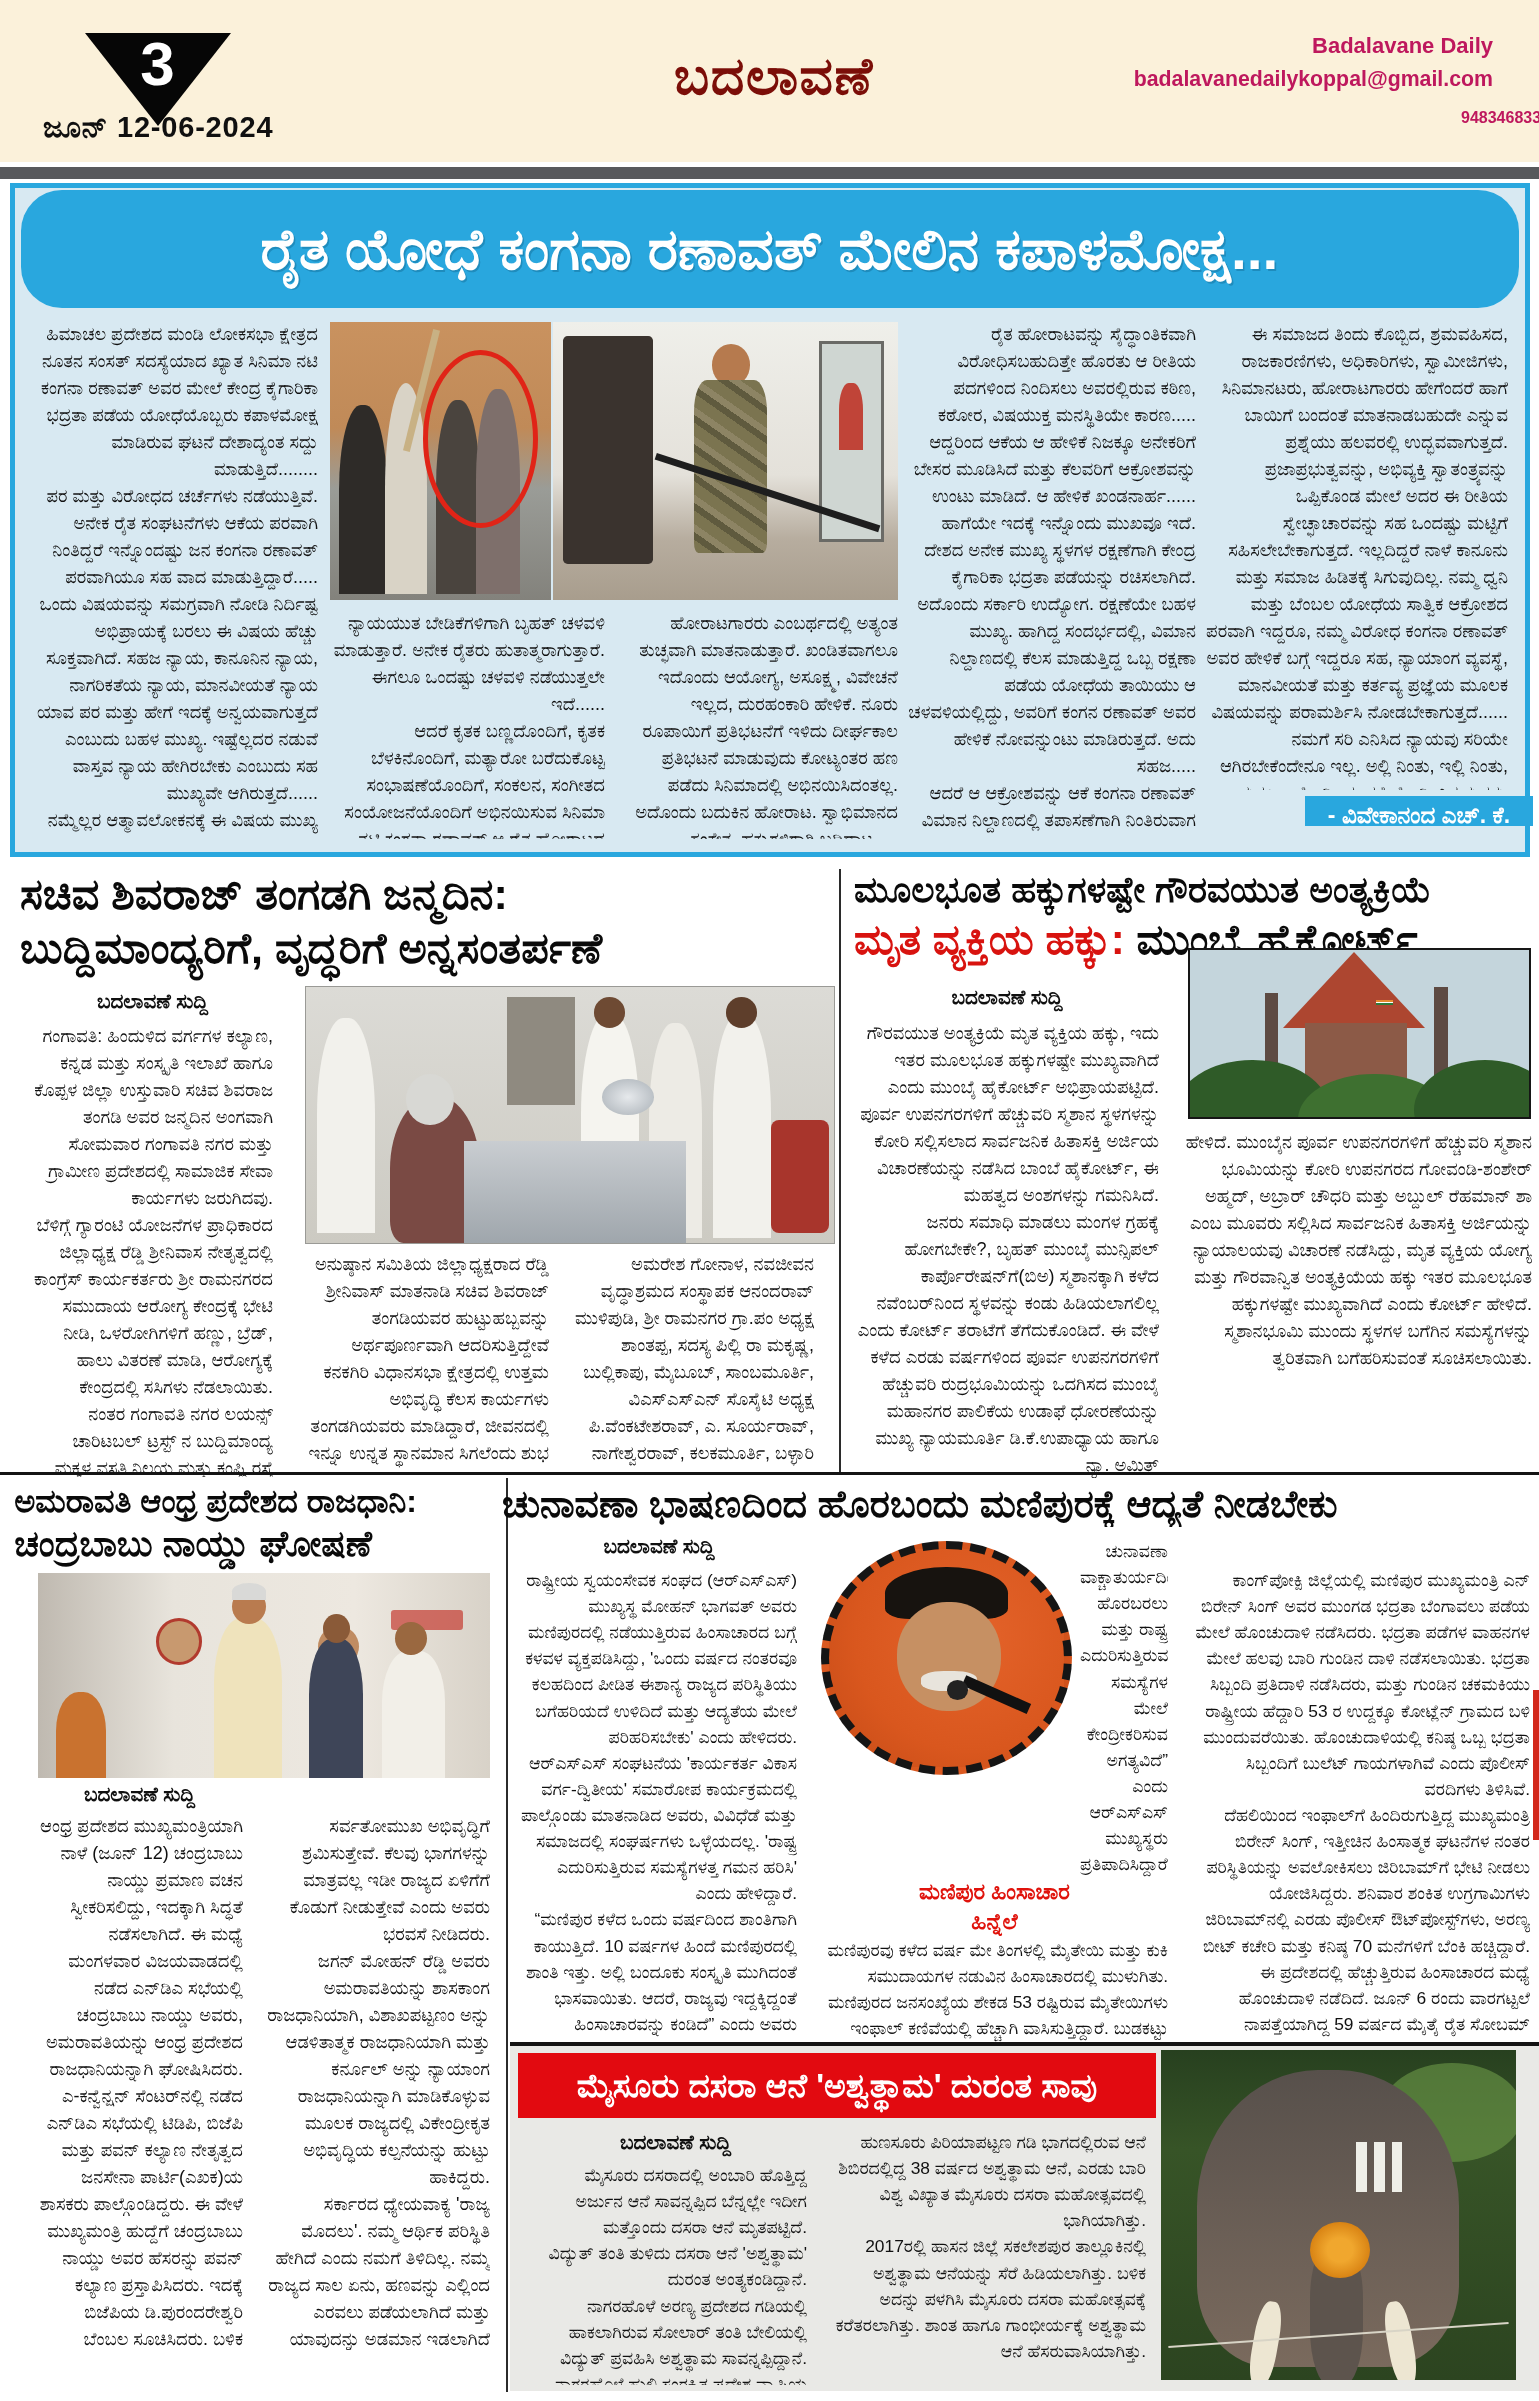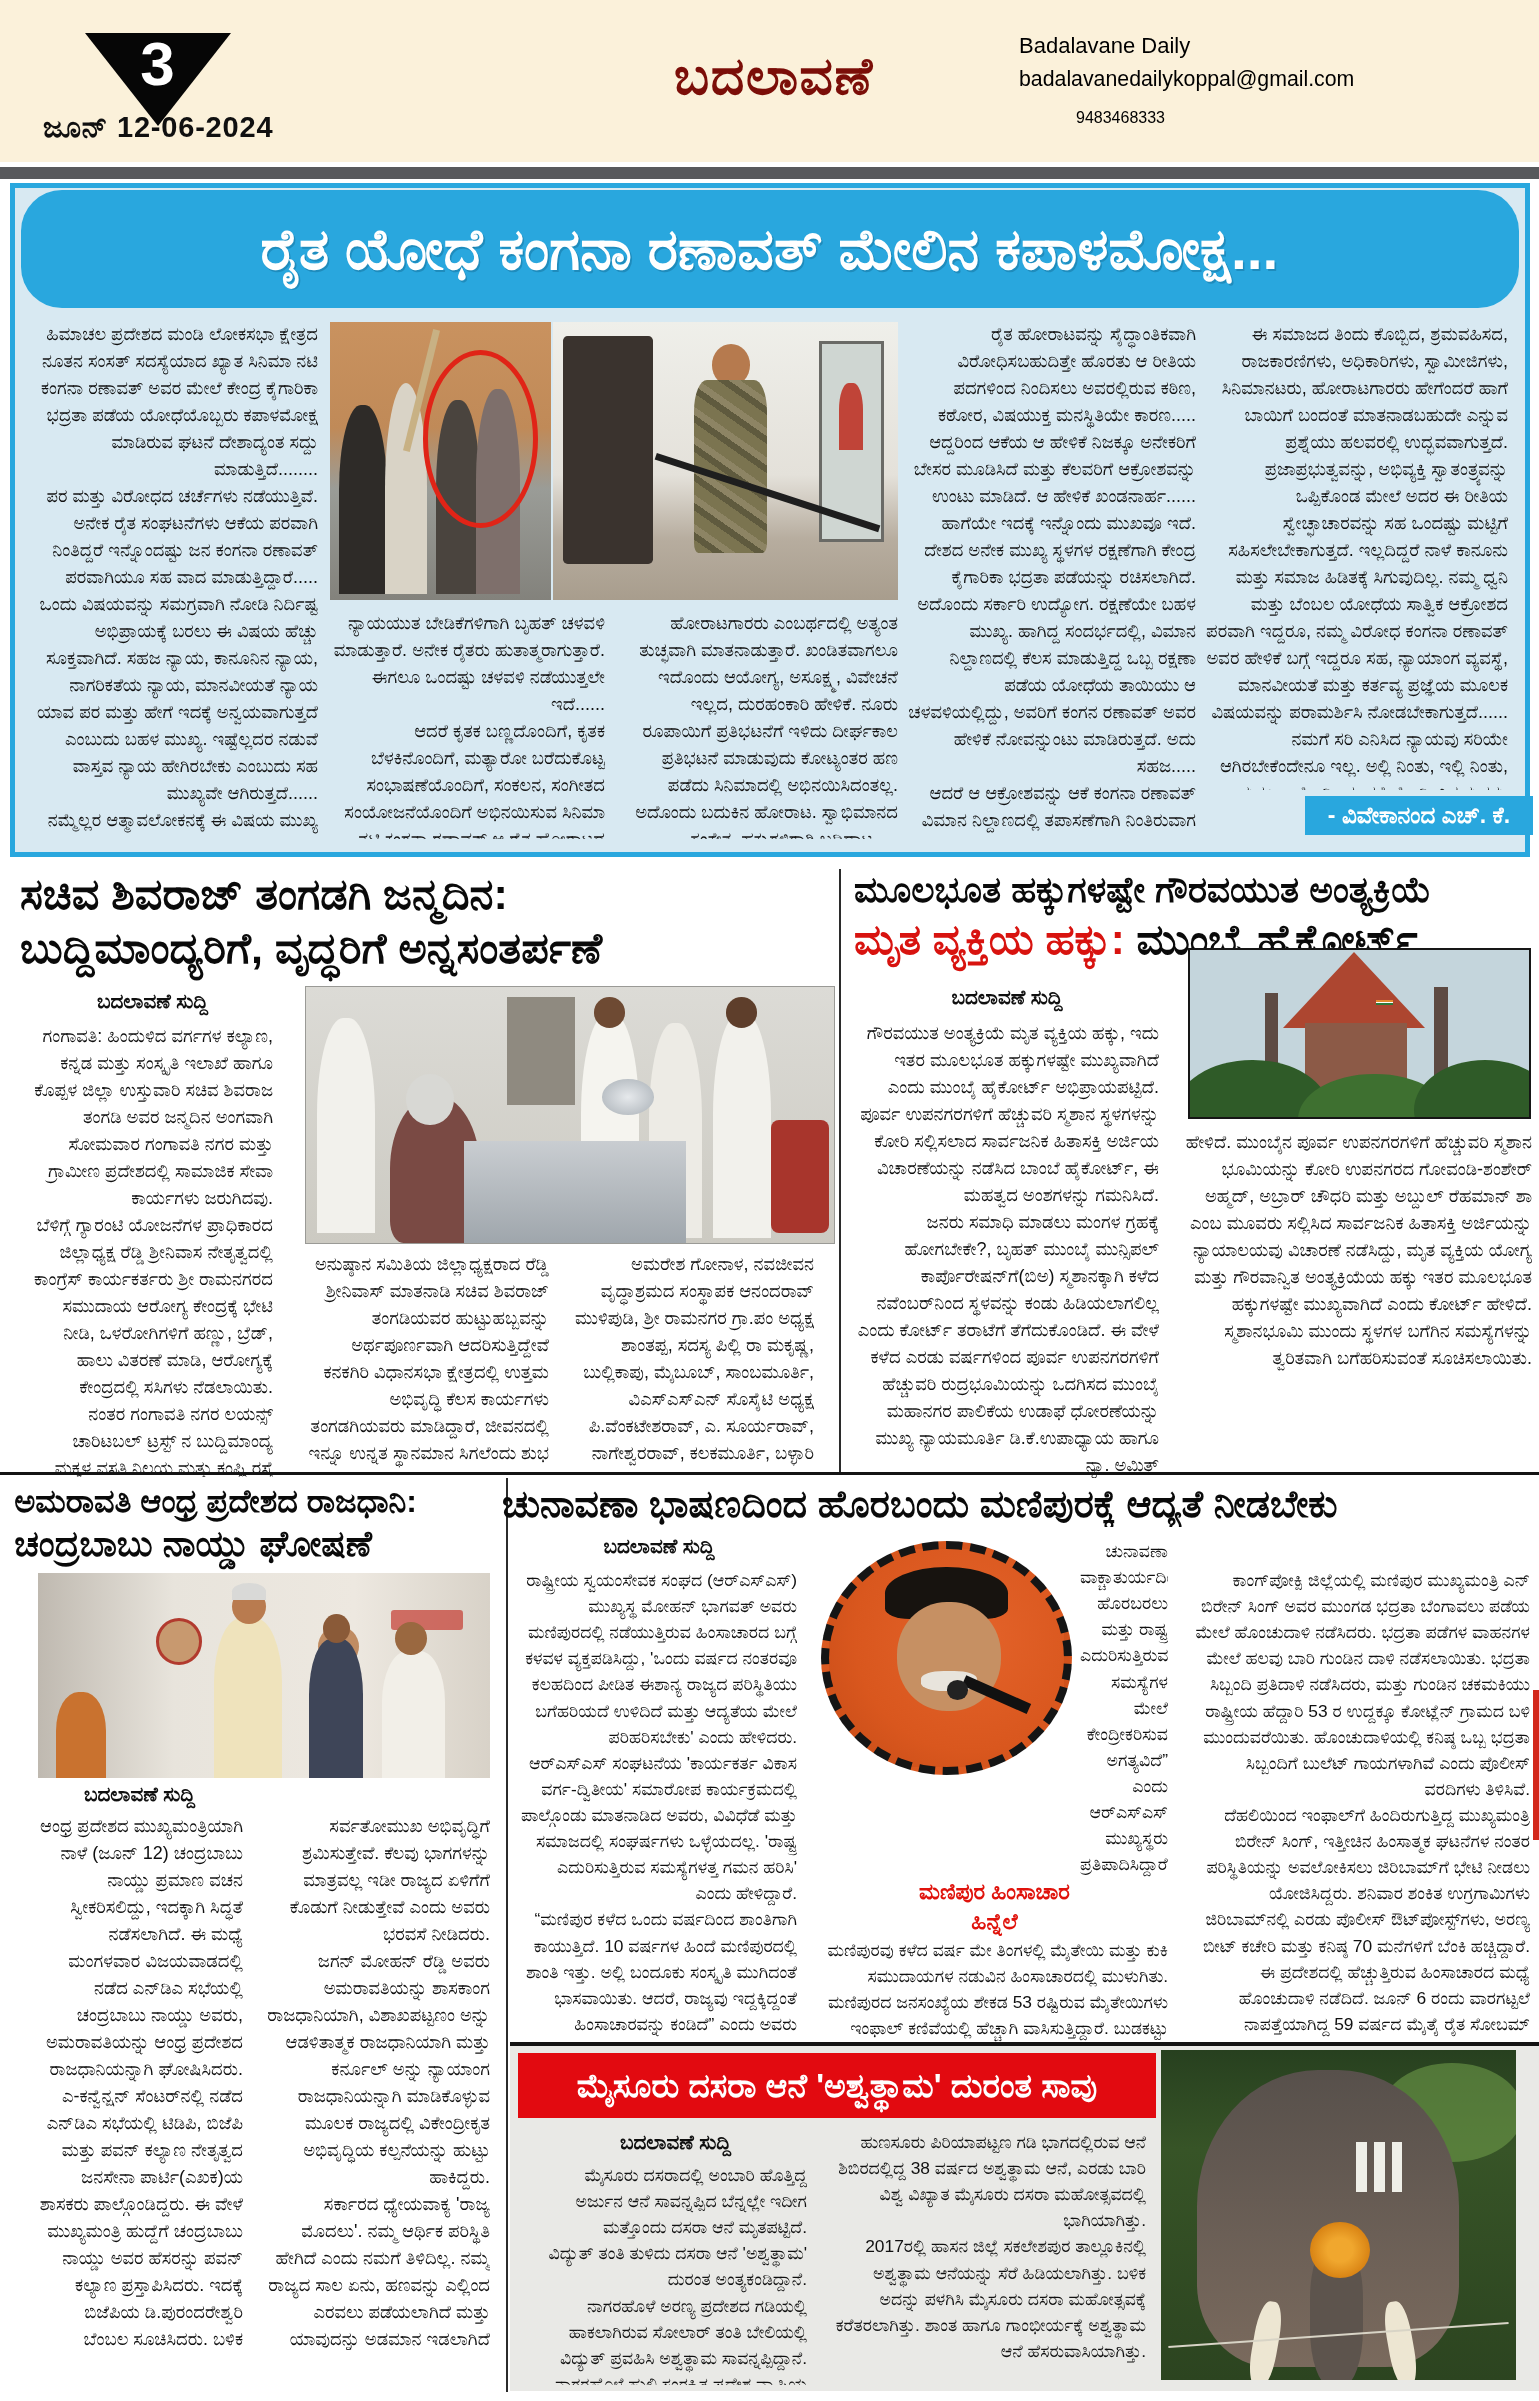--- a/index.html
+++ b/index.html
@@ -6,21 +6,21 @@
   #page{position:relative;width:1539px;height:2401px;background:#ffffff;overflow:hidden;
         font-family:"Liberation Sans","DejaVu Sans",sans-serif;color:#101010;}
   .abs{position:absolute;}
   .body-text{font-size:18px;line-height:1.5;white-space:pre-line;text-align:right;overflow:hidden;}
   .byline{font-weight:bold;font-size:20px;text-align:center;}
   .photo{position:absolute;overflow:hidden;}
   .shape{position:absolute;}
   
   .cream{background:#FBF1DA;}
   .masthead{font-size:52px;font-weight:bold;color:#7B0E08;text-align:center;letter-spacing:1.6px;}
-  .hdr-right{font-weight:normal;text-align:left;color:#000000;}
+  .hdr-right{font-weight:bold;text-align:right;color:#be185d;}
   .date-line{font-size:29px;font-weight:bold;letter-spacing:0.8px;}
   .page-num{font-size:62px;font-weight:bold;color:#fff;text-align:center;z-index:2;}
   .gray-bar{background:#58595C;}
   
   .lead-box{background:#D8E9F2;border:5.5px solid #29A7DE;box-sizing:border-box;}
   .lead-banner{background:#29A7DE;border-radius:41px;color:#ffffff;font-weight:bold;
                font-size:57px;text-align:center;line-height:118px;white-space:nowrap;overflow:hidden;
                text-shadow:1.6px 1.6px 0 rgba(0,60,90,.25);}
   .lead-sig{background:#29A7DE;color:#fff;font-weight:bold;font-size:23px;text-align:center;line-height:39px;white-space:nowrap;}
   
@@ -81,21 +81,21 @@
   <div class="abs body-text" style="left:621px;top:610px;width:277px;height:229px;">ಹೋರಾಟಗಾರರು ಎಂಬರ್ಥದಲ್ಲಿ ಅತ್ಯಂತ ತುಚ್ಛವಾಗಿ ಮಾತನಾಡುತ್ತಾರೆ. ಖಂಡಿತವಾಗಲೂ ಇದೊಂದು ಆಯೋಗ್ಯ, ಅಸೂಕ್ಷ್ಮ, ವಿವೇಚನೆ ಇಲ್ಲದ, ದುರಹಂಕಾರಿ ಹೇಳಿಕೆ. ನೂರು ರೂಪಾಯಿಗೆ ಪ್ರತಿಭಟನೆಗೆ ಇಳಿದು ದೀರ್ಘಕಾಲ ಪ್ರತಿಭಟನೆ ಮಾಡುವುದು ಕೋಟ್ಯಂತರ ಹಣ ಪಡೆದು ಸಿನಿಮಾದಲ್ಲಿ ಅಭಿನಯಿಸಿದಂತಲ್ಲ. ಅದೊಂದು ಬದುಕಿನ ಹೋರಾಟ. ಸ್ವಾಭಿಮಾನದ ಸಂಕೇತ. ಹಕ್ಕುಗಳಿಗಾಗಿ ಬಡಿದಾಟ.....
 ಜೊತೆಗೆ ಆ ಬೇಡಿಕೆಗಳ ಮಹತ್ವ ಕಂಗನಾ ಅವರಿಗೆ ಅರ್ಥವಾದಂತಿಲ್ಲ. ರೈತರ ಸಂಕಷ್ಟಗಳು ಅವರಿಗೆ ತಿಳಿದಿಲ್ಲ. ಅವರಿಗೆ ವಿರೋಧವಿದ್ದರೆ ಆ</div>
   <div class="abs body-text" style="left:907px;top:321px;width:289px;height:518px;">ರೈತ ಹೋರಾಟವನ್ನು ಸೈದ್ಧಾಂತಿಕವಾಗಿ ವಿರೋಧಿಸಬಹುದಿತ್ತೇ ಹೊರತು ಆ ರೀತಿಯ ಪದಗಳಿಂದ ನಿಂದಿಸಲು ಅವರಲ್ಲಿರುವ ಕಠಿಣ, ಕಠೋರ, ವಿಷಯುಕ್ತ ಮನಸ್ಥಿತಿಯೇ ಕಾರಣ.....
 ಆದ್ದರಿಂದ ಆಕೆಯ ಆ ಹೇಳಿಕೆ ನಿಜಕ್ಕೂ ಅನೇಕರಿಗೆ ಬೇಸರ ಮೂಡಿಸಿದೆ ಮತ್ತು ಕೆಲವರಿಗೆ ಆಕ್ರೋಶವನ್ನು ಉಂಟು ಮಾಡಿದೆ. ಆ ಹೇಳಿಕೆ ಖಂಡನಾರ್ಹ......
 ಹಾಗೆಯೇ ಇದಕ್ಕೆ ಇನ್ನೊಂದು ಮುಖವೂ ಇದೆ. ದೇಶದ ಅನೇಕ ಮುಖ್ಯ ಸ್ಥಳಗಳ ರಕ್ಷಣೆಗಾಗಿ ಕೇಂದ್ರ ಕೈಗಾರಿಕಾ ಭದ್ರತಾ ಪಡೆಯನ್ನು ರಚಿಸಲಾಗಿದೆ. ಅದೊಂದು ಸರ್ಕಾರಿ ಉದ್ಯೋಗ. ರಕ್ಷಣೆಯೇ ಬಹಳ ಮುಖ್ಯ. ಹಾಗಿದ್ದ ಸಂದರ್ಭದಲ್ಲಿ, ವಿಮಾನ ನಿಲ್ದಾಣದಲ್ಲಿ ಕೆಲಸ ಮಾಡುತ್ತಿದ್ದ ಒಬ್ಬ ರಕ್ಷಣಾ ಪಡೆಯ ಯೋಧೆಯ ತಾಯಿಯು ಆ ಚಳವಳಿಯಲ್ಲಿದ್ದು, ಅವರಿಗೆ ಕಂಗನ ರಣಾವತ್ ಅವರ ಹೇಳಿಕೆ ನೋವನ್ನುಂಟು ಮಾಡಿರುತ್ತದೆ. ಅದು ಸಹಜ.....
 ಆದರೆ ಆ ಆಕ್ರೋಶವನ್ನು ಆಕೆ ಕಂಗನಾ ರಣಾವತ್ ವಿಮಾನ ನಿಲ್ದಾಣದಲ್ಲಿ ತಪಾಸಣೆಗಾಗಿ ನಿಂತಿರುವಾಗ ಕಪಾಳಕ್ಕೆ ಹೊಡೆದು ವ್ಯಕ್ತಪಡಿಸುವುದು ಅತ್ಯಂತ ಖಂಡನೀಯ ಮತ್ತು ಅಮಾನವೀಯ. ಇಲ್ಲಿ ಕಾನೂನು ಮತ್ತು ಮಾನವೀಯತೆ ಎರಡಕ್ಕೂ ಈ ಘಟನೆ ವಿರೋಧವಾಗಿದೆ. ಆಕೆಗೆ ಆಕ್ರೋಶವಿದ್ದಲ್ಲಿ ಅದನ್ನು ವ್ಯಕ್ತಪಡಿಸಲು ಅನೇಕ ಮಾರ್ಗಗಳಿವೆ......
 ಹೀಗೆ ಇನ್ನೂ ಒಂದು ವಾದವಿದೆ. ಹಾಗಾದರೆ</div>
   <div class="abs body-text" style="left:1205px;top:321px;width:303px;height:469px;">ಈ ಸಮಾಜದ ತಿಂದು ಕೊಬ್ಬಿದ, ಶ್ರಮವಹಿಸದ, ರಾಜಕಾರಣಿಗಳು, ಅಧಿಕಾರಿಗಳು, ಸ್ವಾಮೀಜಿಗಳು, ಸಿನಿಮಾನಟರು, ಹೋರಾಟಗಾರರು ಹೇಗೆಂದರೆ ಹಾಗೆ ಬಾಯಿಗೆ ಬಂದಂತೆ ಮಾತನಾಡಬಹುದೇ ಎನ್ನುವ ಪ್ರಶ್ನೆಯು ಹಲವರಲ್ಲಿ ಉದ್ಭವವಾಗುತ್ತದೆ. ಪ್ರಜಾಪ್ರಭುತ್ವವನ್ನು, ಅಭಿವ್ಯಕ್ತಿ ಸ್ವಾತಂತ್ರ್ಯವನ್ನು ಒಪ್ಪಿಕೊಂಡ ಮೇಲೆ ಅದರ ಈ ರೀತಿಯ ಸ್ವೇಚ್ಛಾಚಾರವನ್ನು ಸಹ ಒಂದಷ್ಟು ಮಟ್ಟಿಗೆ ಸಹಿಸಲೇಬೇಕಾಗುತ್ತದೆ. ಇಲ್ಲದಿದ್ದರೆ ನಾಳೆ ಕಾನೂನು ಮತ್ತು ಸಮಾಜ ಹಿಡಿತಕ್ಕೆ ಸಿಗುವುದಿಲ್ಲ. ನಮ್ಮ ಧ್ವನಿ ಮತ್ತು ಬೆಂಬಲ ಯೋಧೆಯ ಸಾತ್ವಿಕ ಆಕ್ರೋಶದ ಪರವಾಗಿ ಇದ್ದರೂ, ನಮ್ಮ ವಿರೋಧ ಕಂಗನಾ ರಣಾವತ್ ಅವರ ಹೇಳಿಕೆ ಬಗ್ಗೆ ಇದ್ದರೂ ಸಹ, ನ್ಯಾಯಾಂಗ ವ್ಯವಸ್ಥೆ, ಮಾನವೀಯತೆ ಮತ್ತು ಕರ್ತವ್ಯ ಪ್ರಜ್ಞೆಯ ಮೂಲಕ ವಿಷಯವನ್ನು ಪರಾಮರ್ಶಿಸಿ ನೋಡಬೇಕಾಗುತ್ತದೆ......
 ನಮಗೆ ಸರಿ ಎನಿಸಿದ ನ್ಯಾಯವು ಸರಿಯೇ ಆಗಿರಬೇಕೆಂದೇನೂ ಇಲ್ಲ. ಅಲ್ಲಿ ನಿಂತು, ಇಲ್ಲಿ ನಿಂತು, ಸುತ್ತಲೂ ನೋಡಿ, ದೂರಕ್ಕೆ ನೋಡಿ ವಿಷಯವನ್ನು ಅರ್ಥಮಾಡಿಕೊಳ್ಳಬೇಕು. ಆಗ ಅನೇಕ ಸಮಸ್ಯೆಗಳು ಸಹಜವಾಗಿ, ಸರಳವಾಗಿ ಬಗೆಹರಿಯುತ್ತದೆ......
 ಇದನ್ನೂ ಮೀರಿದ ಇನ್ನೂ ಕೆಲವು ಆಯಾಮಗಳು ಇರಬಹುದು. ಅದನ್ನೂ ಸ್ವಾಗತಿಸುತ್ತಾ.......</div>
-  <div class="abs lead-sig" style="left:1305px;top:796px;width:228px;height:39px;">- ವಿವೇಕಾನಂದ ಎಚ್. ಕೆ.</div>
+  <div class="abs lead-sig" style="left:1305px;top:796px;width:228px;height:30px;">- ವಿವೇಕಾನಂದ ಎಚ್. ಕೆ.</div>
 
   <div class="abs h1-black" style="left:20px;top:870px;width:805px;font-size:43px;">ಸಚಿವ ಶಿವರಾಜ್ ತಂಗಡಗಿ ಜನ್ಮದಿನ:</div>
   <div class="abs h1-black" style="left:20px;top:924px;width:805px;font-size:43px;">ಬುದ್ದಿಮಾಂದ್ಯರಿಗೆ, ವೃದ್ಧರಿಗೆ ಅನ್ನಸಂತರ್ಪಣೆ</div>
   <div class="abs byline" style="left:32px;top:990px;width:241px;">ಬದಲಾವಣೆ ಸುದ್ದಿ</div>
   <div class="photo" style="left:305px;top:986px;width:528px;height:256px;background:linear-gradient(180deg,#DCDBD6 0%,#CCCAC2 100%);border:0.8px solid #9a9a96;">
     <div class="shape" style="left:38%;top:4%;width:13%;height:42%;background:#8F8A80;"></div>
     <div class="shape" style="left:2%;top:12%;width:11%;height:84%;background:#F2F1EC;border-radius:45% 45% 0 0;"></div>
     <div class="shape" style="left:52%;top:10%;width:11%;height:88%;background:#F5F4EF;border-radius:45% 45% 0 0;"></div>
     <div class="shape" style="left:65%;top:14%;width:10%;height:84%;background:#EDEBE5;border-radius:45% 45% 0 0;"></div>
     <div class="shape" style="left:77%;top:10%;width:11%;height:88%;background:#F2F1EC;border-radius:45% 45% 0 0;"></div>

